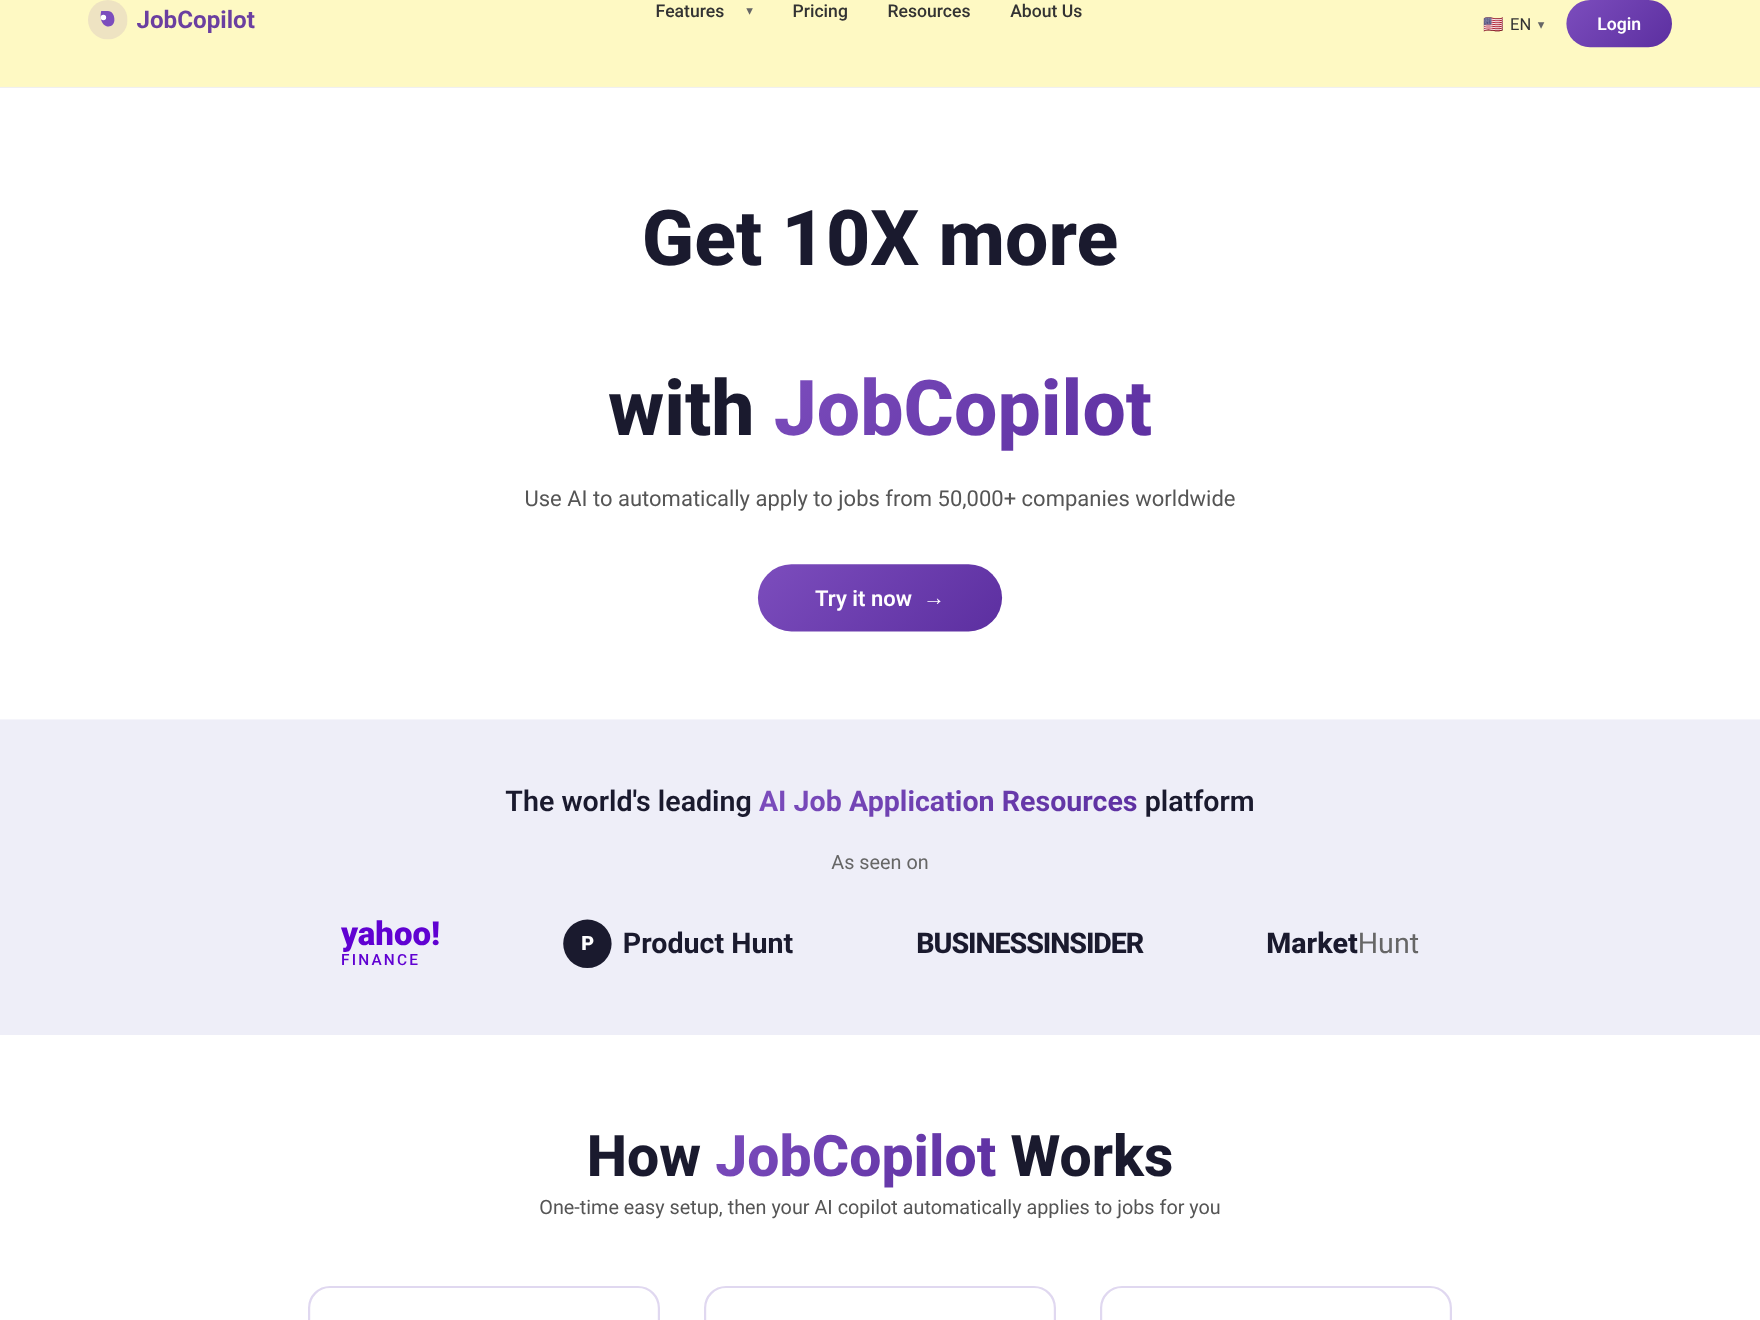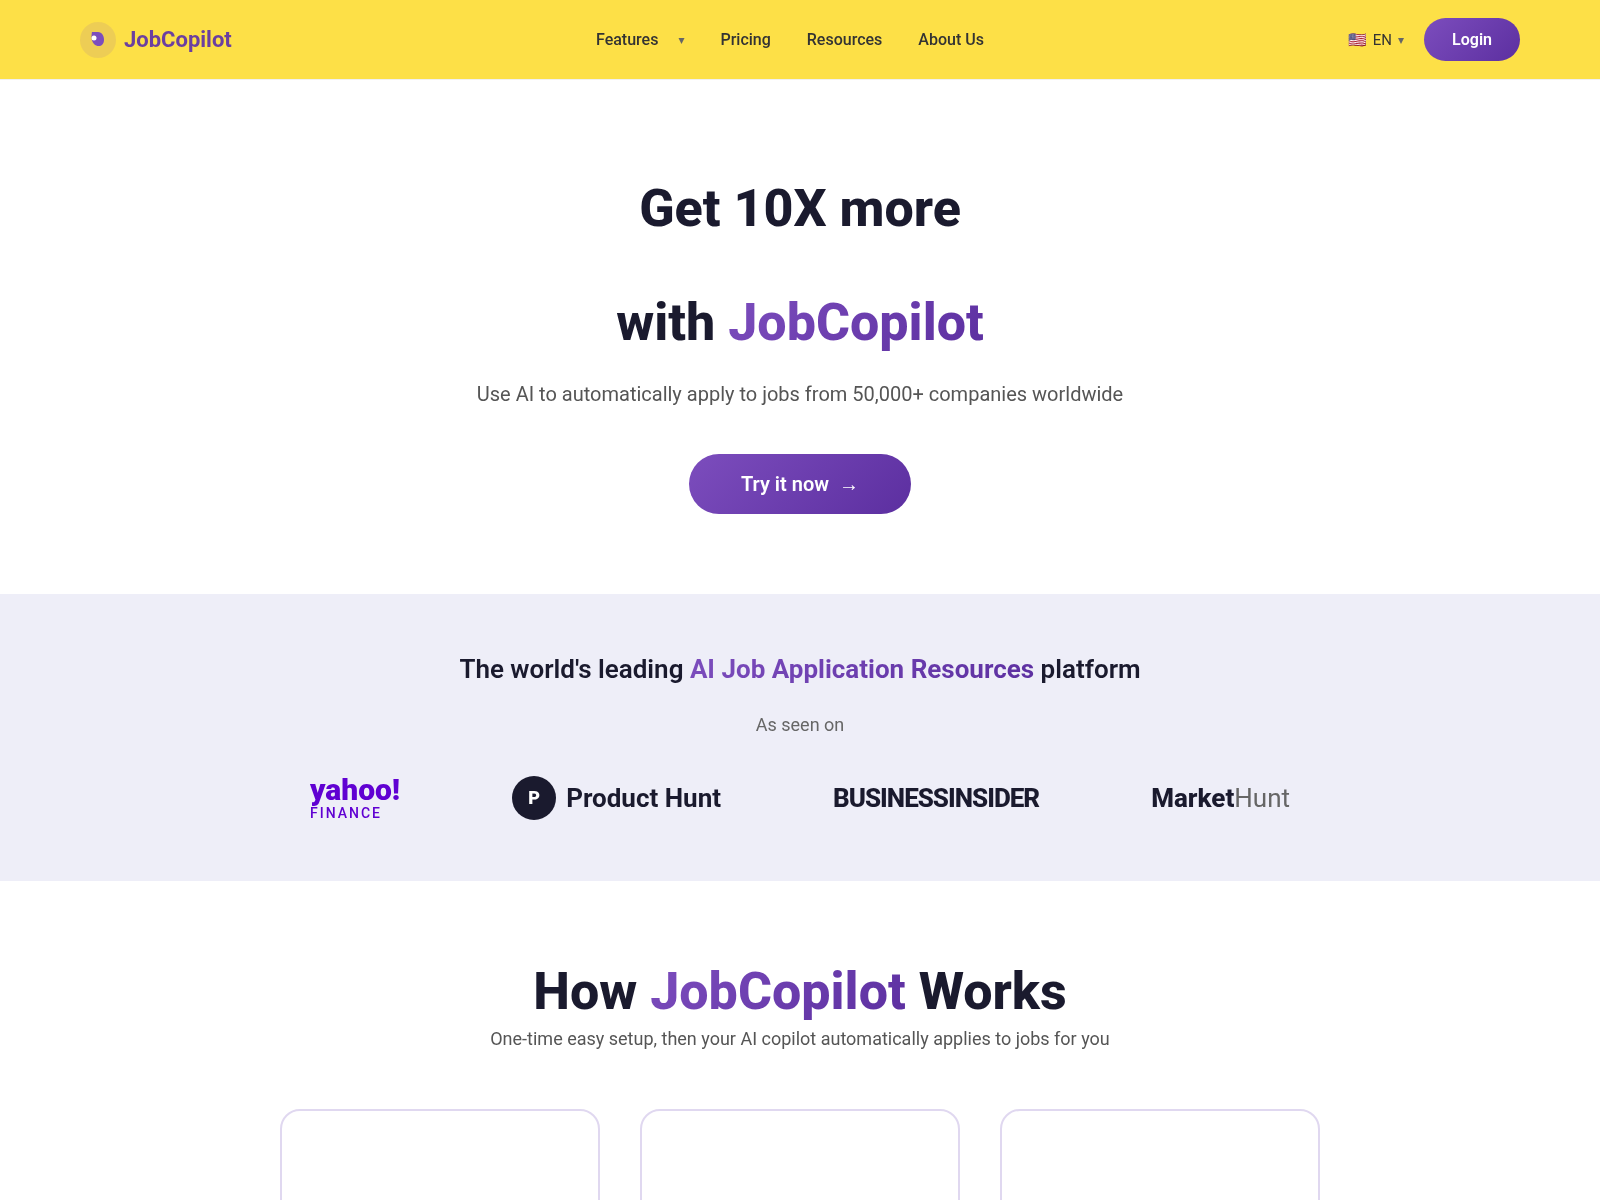--- a/index.html
+++ b/index.html
@@ -12,25 +12,25 @@
       font-family: -apple-system, BlinkMacSystemFont, 'Segoe UI', Roboto, Helvetica, Arial, sans-serif;
       background: #ffffff;
       color: #1a1a2e;
       width: 1600px;
       min-height: 1200px;
     }
 
     
     .navbar {
       display: flex;
-      align-items: center;
+      align-items: flex-start;
       justify-content: space-between;
       padding: 0 80px;
       height: 80px;
-      background: #fde047;
+      background: #fef9c3;
       border-bottom: 1px solid #f0f0f0;
       position: sticky;
       top: 0;
       z-index: 100;
     }
 
     .logo {
       display: flex;
       align-items: center;
       gap: 8px;
@@ -102,21 +102,21 @@
     }
 
     
     .hero {
       text-align: center;
       padding: 100px 80px 80px;
       background: #ffffff;
     }
 
     .hero h1 {
-      font-size: 52px;
+      font-size: 70px;
       font-weight: 800;
       line-height: 1.1;
       color: #1a1a2e;
       margin-bottom: 30px;
     }
 
     .hero h1 .brand-name {
       background: linear-gradient(135deg, #7c4dbd, #5c2fa0);
       -webkit-background-clip: text;
       -webkit-text-fill-color: transparent;

